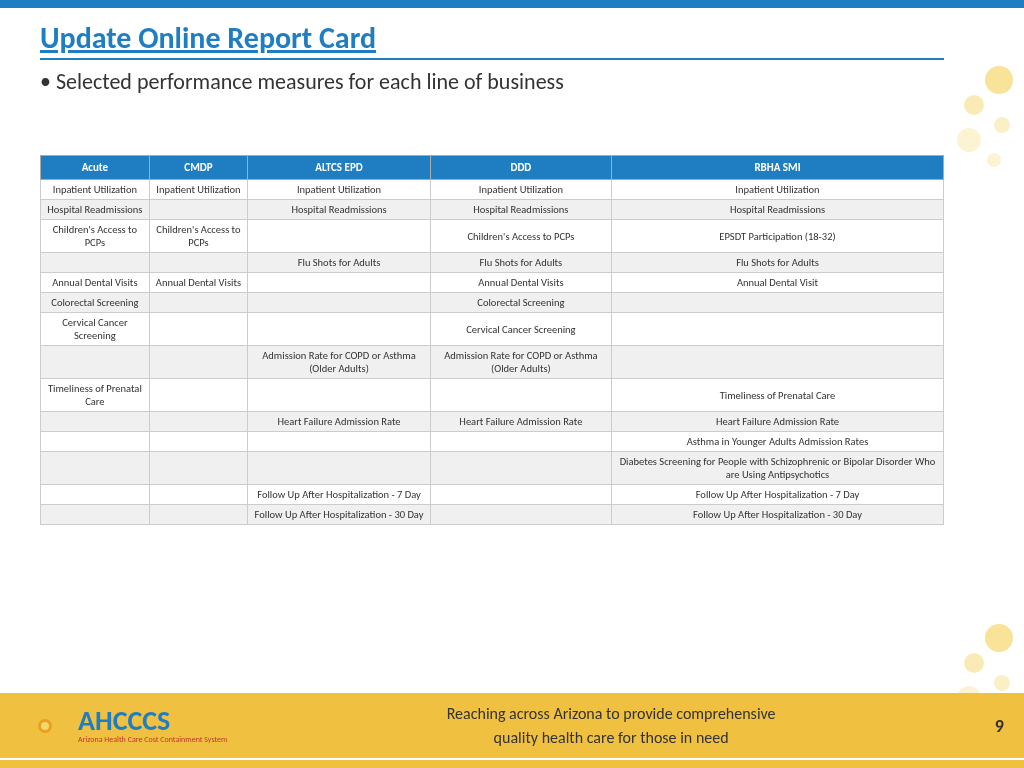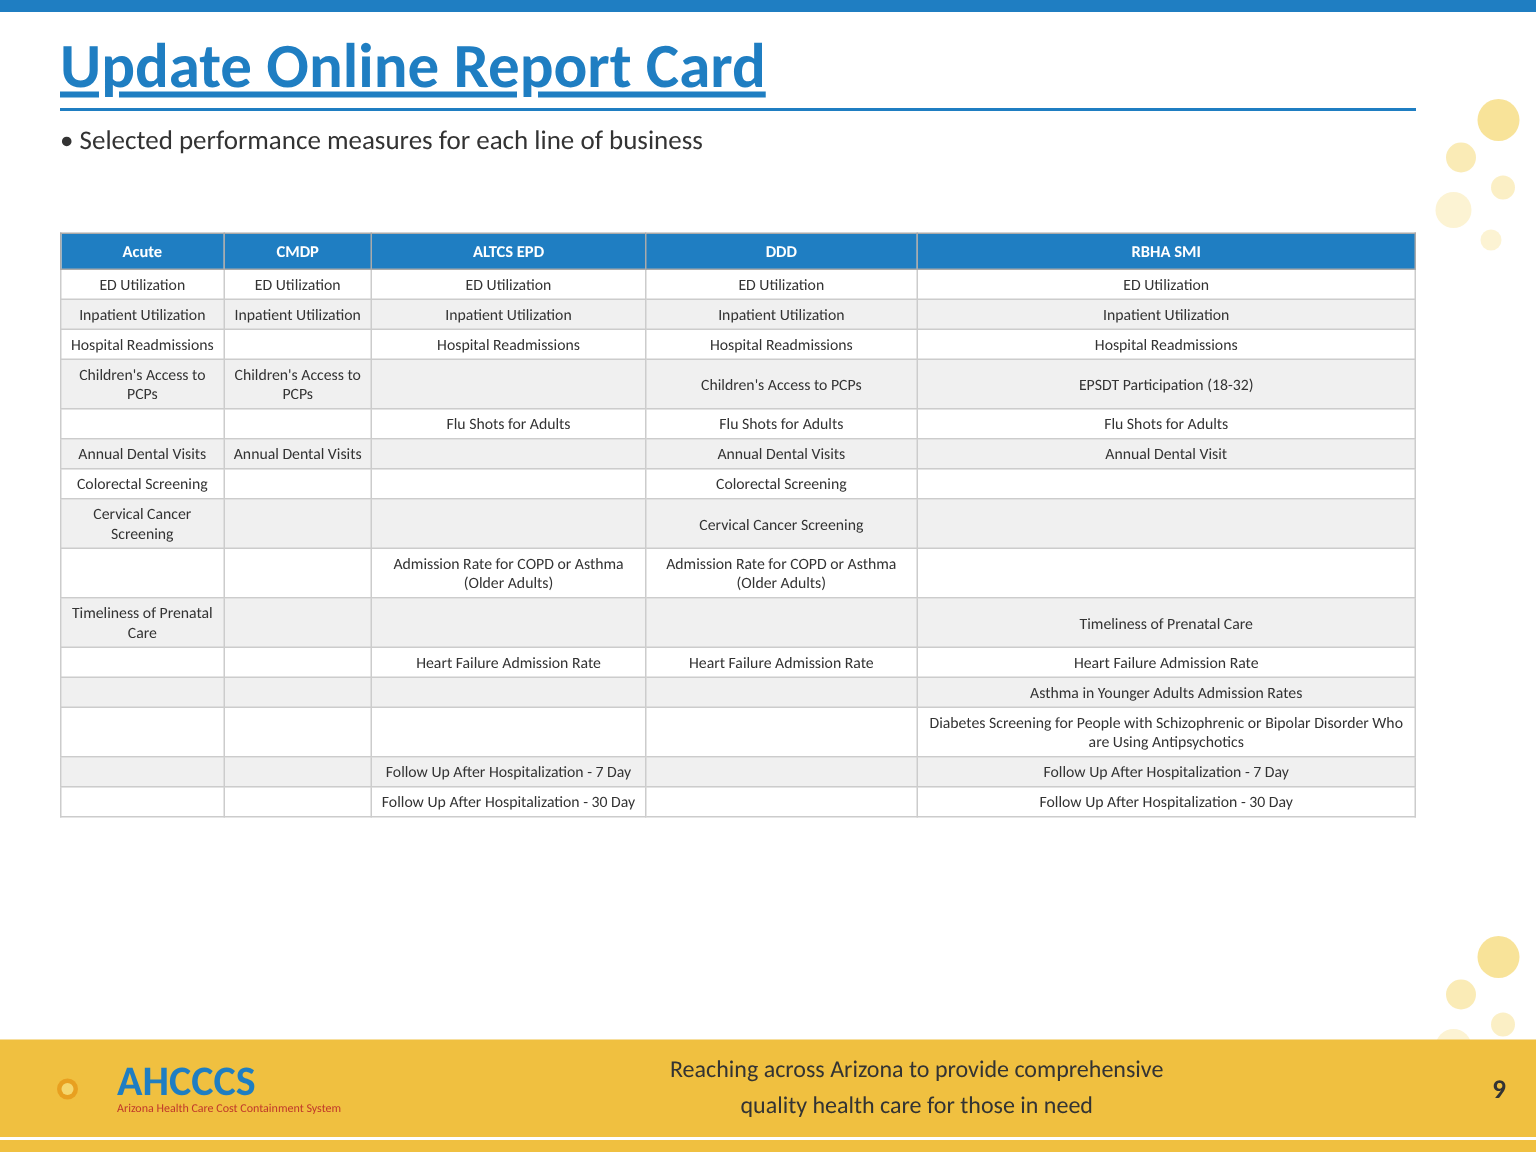--- a/index.html
+++ b/index.html
@@ -48,36 +48,36 @@
 
     
     .title-section {
       position: absolute;
       top: 20px;
       left: 40px;
       right: 80px;
     }
 
     .main-title {
-      font-size: 42px;
+      font-size: 30px;
       font-weight: bold;
       color: #1f7ec2;
       text-decoration: underline;
       text-decoration-color: #1f7ec2;
       line-height: 1.2;
     }
 
     .divider-line {
       height: 2px;
       background: #1f7ec2;
       margin: 2px 0 8px 0;
     }
 
     .subtitle {
-      font-size: 18px;
+      font-size: 22px;
       color: #333;
       margin-top: 4px;
     }
 
     .subtitle::before {
       content: '• ';
     }
 
     
     .table-container {
@@ -212,27 +212,20 @@
     <thead>
       <tr>
         <th>Acute</th>
         <th>CMDP</th>
         <th>ALTCS EPD</th>
         <th>DDD</th>
         <th>RBHA SMI</th>
       </tr>
     </thead>
     <tbody id="table-body">
-    <tr>
-          <td>ED Utilization</td>
-          <td>ED Utilization</td>
-          <td>ED Utilization</td>
-          <td>ED Utilization</td>
-          <td>ED Utilization</td>
-        </tr>
         <tr>
           <td>Inpatient Utilization</td>
           <td>Inpatient Utilization</td>
           <td>Inpatient Utilization</td>
           <td>Inpatient Utilization</td>
           <td>Inpatient Utilization</td>
         </tr>
         <tr>
           <td>Hospital Readmissions</td>
           <td class="empty"></td>

